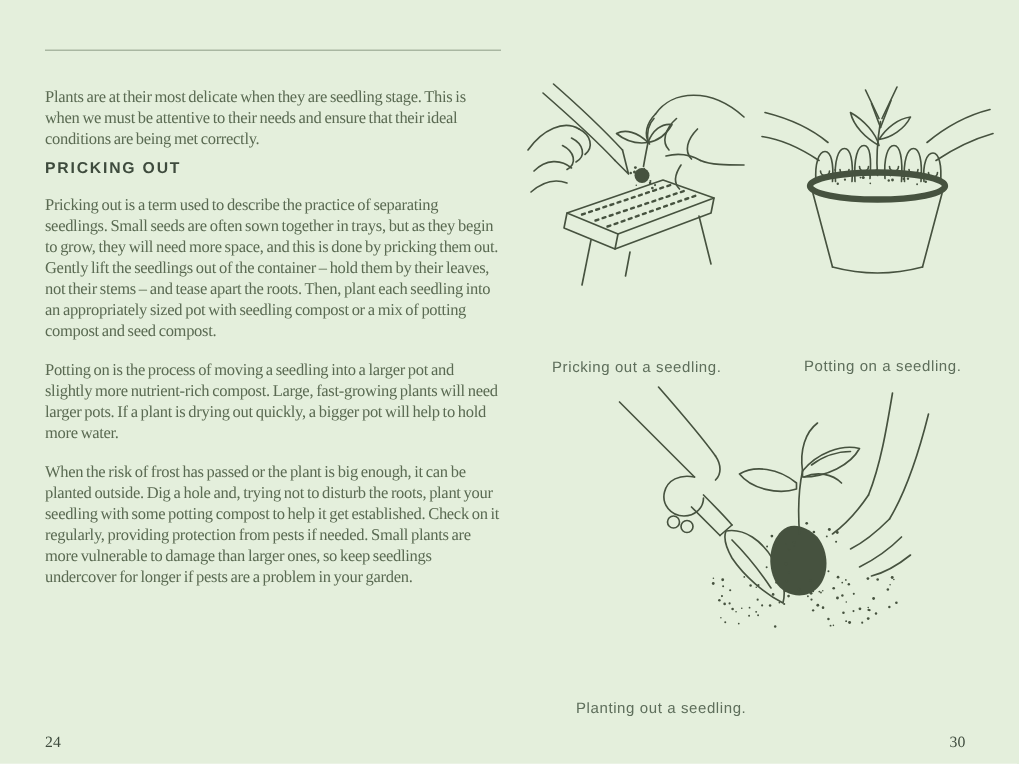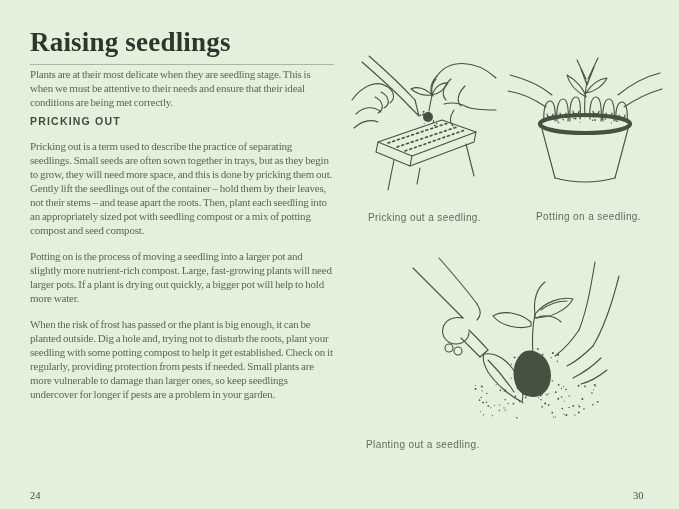--- a/index.html
+++ b/index.html
@@ -16,21 +16,21 @@
   .left-col{position:absolute; left:30px; top:27px; width:304px;}
   .title{
     margin:0; font-size:27px; line-height:31px; font-weight:bold;
     color:var(--title-ink); letter-spacing:.2px;
   }
   .title-rule{border:none; height:1px; background:var(--rule); margin:6px 0 0 0;}
   .para{
     margin:12px 0 0 0; font-size:11px; line-height:14px; color:var(--body-ink);
     letter-spacing:-0.2px; word-spacing:-0.6px;
   }
-  .para.intro{margin-top:2px;}
+  .para.intro{margin-top:24px;}
   .sec-heading{
     margin:6px 0 0 0; font-family:"Liberation Sans", sans-serif;
     font-size:10.5px; line-height:12px; font-weight:bold; letter-spacing:1.2px;
     color:var(--heading-ink);
   }
   .page-num{
     position:absolute; top:490px; font-size:10.5px; color:var(--heading-ink);
     font-family:"Liberation Serif", serif;
   }
   .page-num.left{left:30px;}
@@ -40,30 +40,29 @@
   .fig svg{display:block;}
   .art path,.art ellipse,.art line,.art circle{
     stroke:var(--ink); stroke-width:1.1; fill:none;
     stroke-linecap:round; stroke-linejoin:round;
   }
   .art .thick{stroke-width:4.2;}
   .art .fill{fill:var(--ink); stroke:none;}
   .art .dash{stroke-dasharray:2 3; stroke-width:1.6;}
   .caption{
     position:absolute; font-family:"Liberation Sans", sans-serif;
-    font-size:10px; letter-spacing:.4px; color:var(--caption-ink);
+    font-size:10px; letter-spacing:.4px; color:var(--caption-ink);margin-top:28px;
   }
 </style>
 </head>
 <body>
 
 <div class="spread">
 
   <div class="left-col">
-    <h1 class="title">Raising seedlings</h1>
     <hr class="title-rule">
     <p class="para intro">Plants are at their most delicate when they are seedling stage. This is when we must be attentive to their needs and ensure that their ideal conditions are being met correctly.</p>
 
     <h2 class="sec-heading">PRICKING OUT</h2>
     <p class="para">Pricking out is a term used to describe the practice of separating seedlings. Small seeds are often sown together in trays, but as they begin to grow, they will need more space, and this is done by pricking them out. Gently lift the seedlings out of the container – hold them by their leaves, not their stems – and tease apart the roots. Then, plant each seedling into an appropriately sized pot with seedling compost or a mix of potting compost and seed compost.</p>
 
     <p class="para">Potting on is the process of moving a seedling into a larger pot and slightly more nutrient-rich compost. Large, fast-growing plants will need larger pots. If a plant is drying out quickly, a bigger pot will help to hold more water.</p>
 
     <p class="para">When the risk of frost has passed or the plant is big enough, it can be planted outside. Dig a hole and, trying not to disturb the roots, plant your seedling with some potting compost to help it get established. Check on it regularly, providing protection from pests if needed. Small plants are more vulnerable to damage than larger ones, so keep seedlings undercover for longer if pests are a problem in your garden.</p>
   </div>
@@ -324,15 +323,15 @@
           <circle cx="150.7" cy="142.1" r="0.58" class="fill"></circle>
           <circle cx="128.4" cy="112.3" r="0.66" class="fill"></circle>
           <circle cx="145.4" cy="100.0" r="0.89" class="fill"></circle>
           <circle cx="149.5" cy="140.7" r="0.93" class="fill"></circle>
           <circle cx="165.5" cy="141.8" r="0.51" class="fill"></circle>
           <circle cx="142.7" cy="145.4" r="0.89" class="fill"></circle>
           <circle cx="140.3" cy="142.1" r="0.73" class="fill"></circle>
         </g>
     </svg>
   </div>
-  <div class="caption" style="left:366px; top:439px;">Planting out a seedling.</div>
+  <div class="caption" style="left:384px; top:439px;">Planting out a seedling.</div>
 
 </div>
 
 </body></html>

